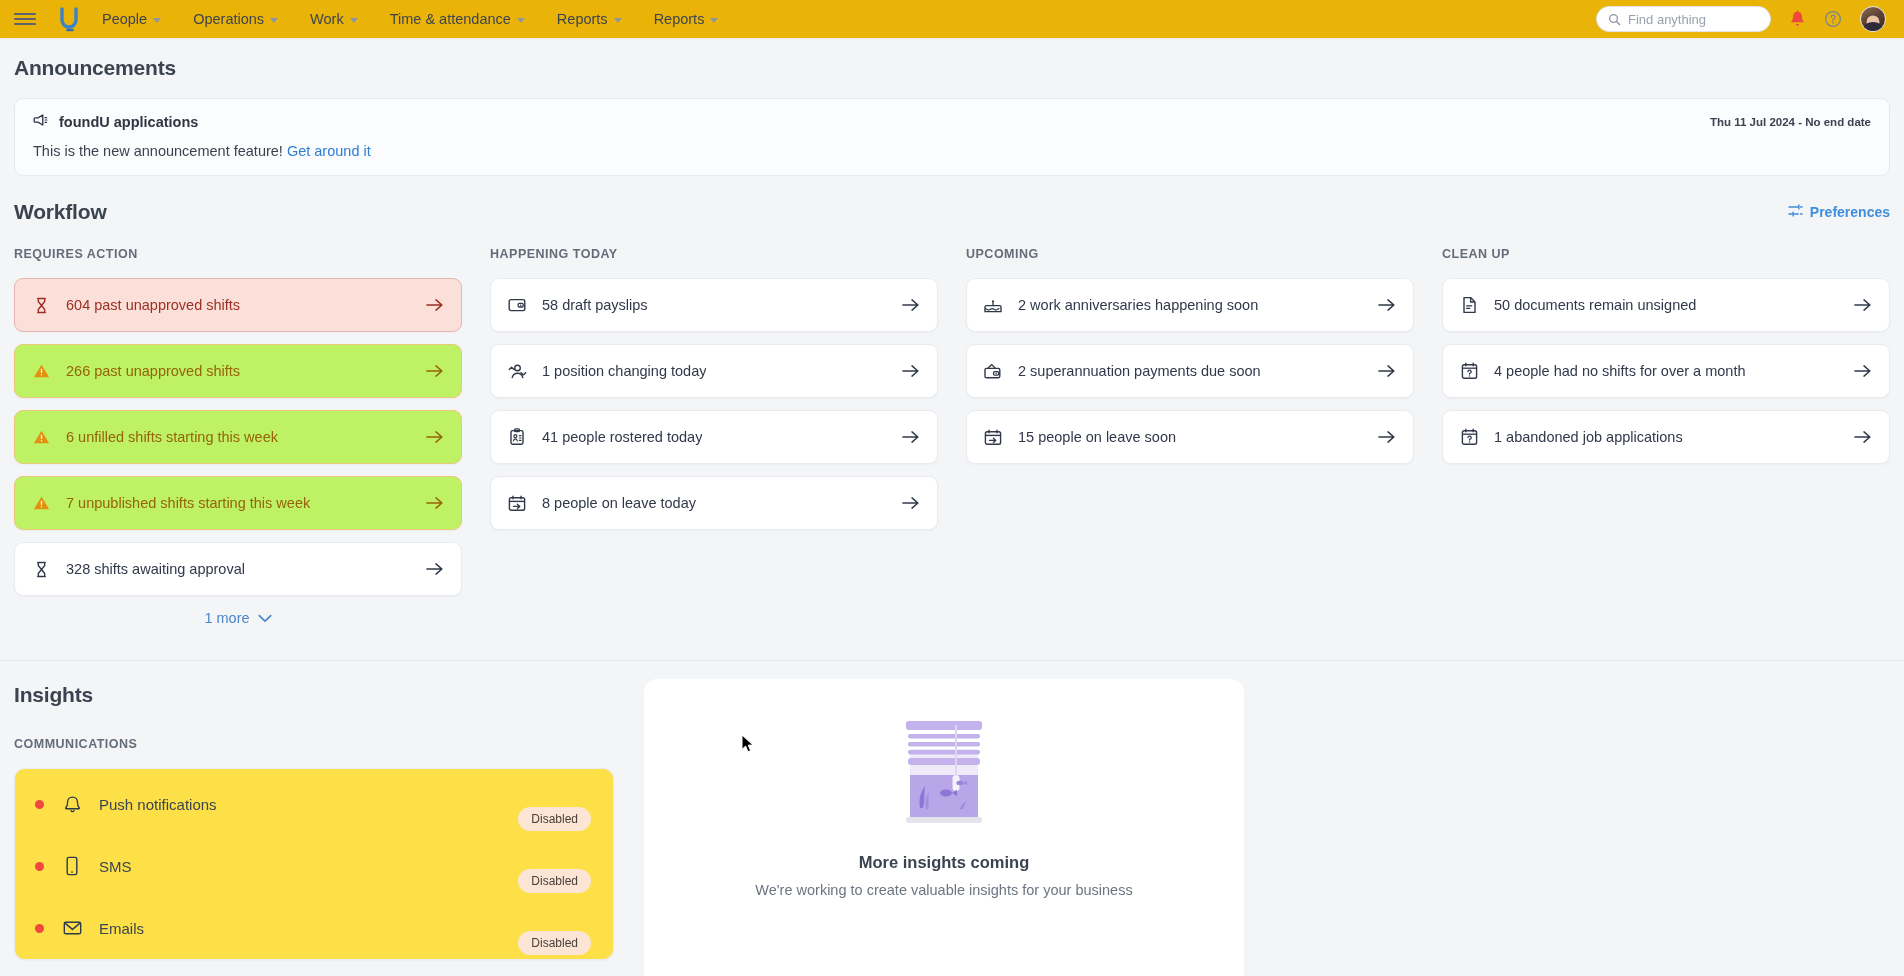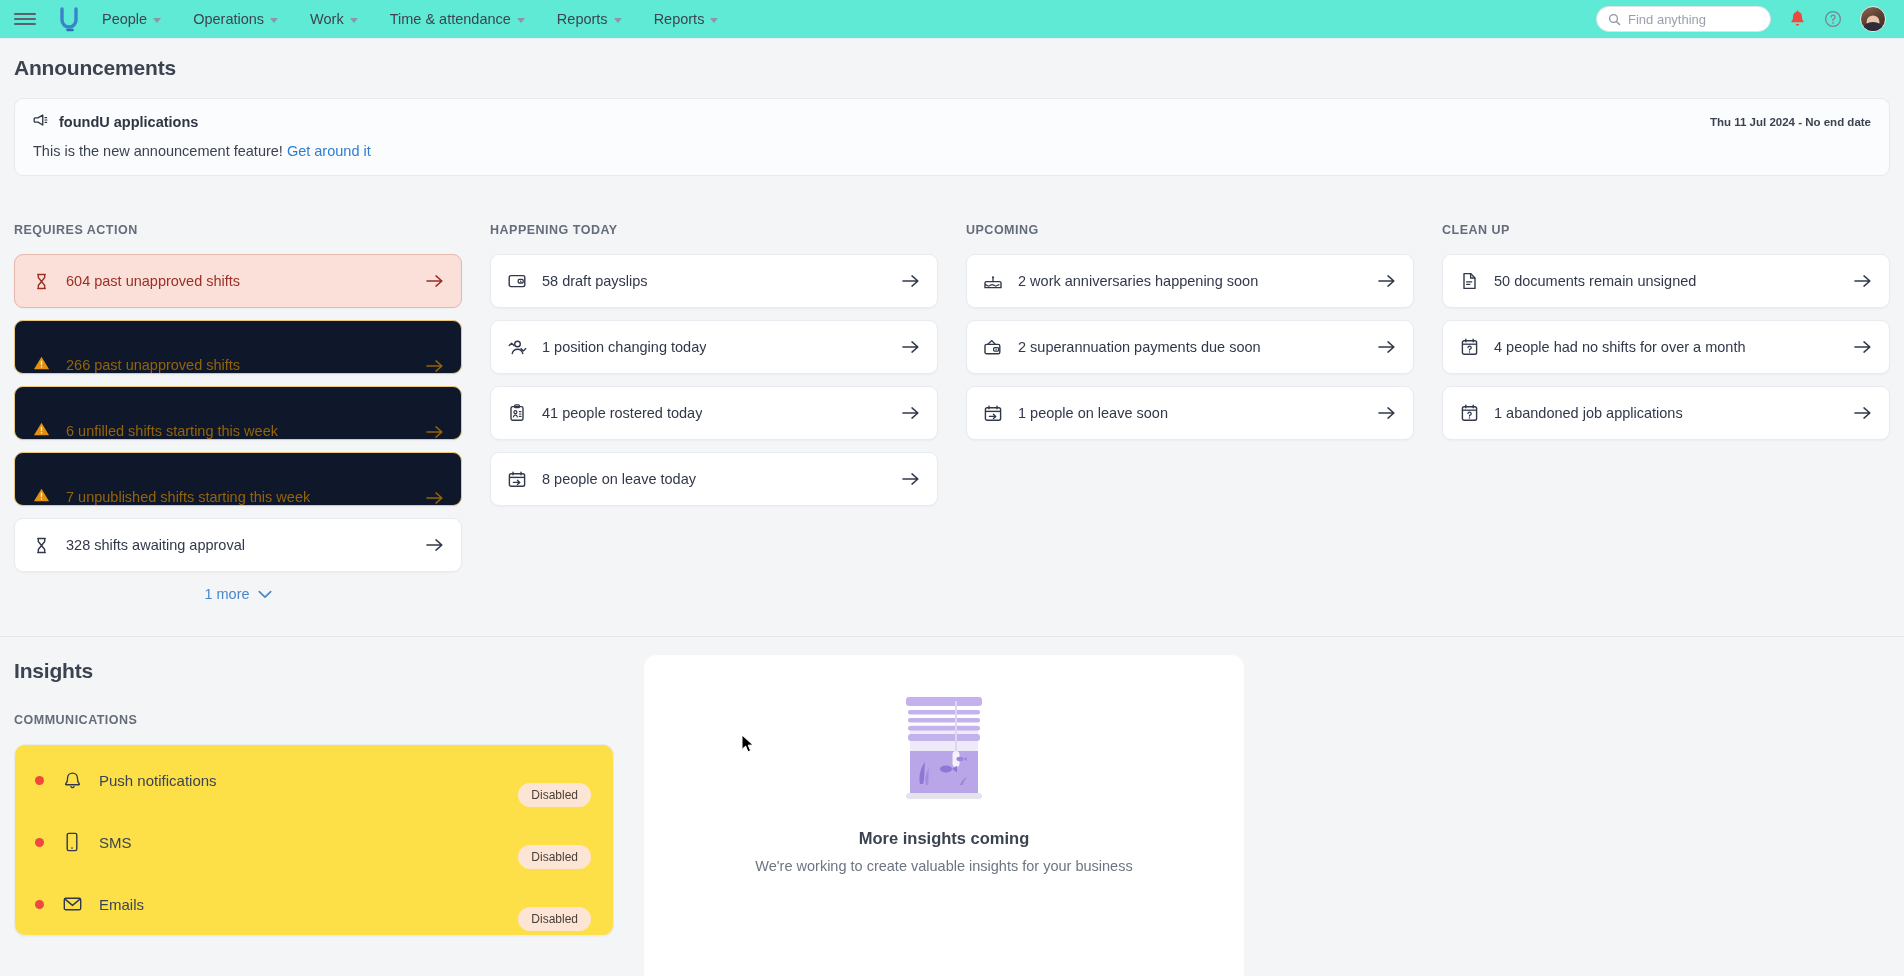--- a/index.html
+++ b/index.html
@@ -7,21 +7,21 @@
     width: 1904px; height: 976px;
     font-family: "Liberation Sans", sans-serif;
     background: #f4f5f7;
     overflow: hidden;
   }
   body { position: relative; }
 
   
   .topnav {
     height: 38px;
-    background: #5eead4;
+    background: #eab308;
     display: flex;
     align-items: center;
     padding: 0 18px 0 14px;
     position: relative;
     z-index: 20;
     box-shadow: 0 1px 0 rgba(0,0,0,0.04);
   }
   .hamburger {
     width: 22px; height: 22px;
     display: flex; flex-direction: column; justify-content: center; gap: 3px;
@@ -133,21 +133,21 @@
     color: #31384a;
     box-shadow: 0 1px 2px rgba(20,30,60,0.035);
   }
   .wf-item .ico { width: 20px; height: 20px; flex: 0 0 20px; display:flex; align-items:center; justify-content:center; }
   .wf-item .lbl { margin-left: 15px; white-space: nowrap; overflow: hidden; text-overflow: ellipsis; }
   .wf-item .arr { margin-left: auto; display:flex; align-items:center; }
   .wf-item.danger {
     background: #fbdfd9; border-color: #e6b7ae; color: #9b2f22;
   }
   .wf-item.warn {
-    background: #0f172a; border-color: #e9c979; color: #95630a; align-items: flex-end;
+    background: #bef264; border-color: #e9c979; color: #95630a;
   }
   .more-row { margin-top: 14px; display: flex; justify-content: center; }
   .more-btn {
     display: flex; align-items: center; gap: 8px;
     color: #4a87c9; font-size: 14.5px; cursor: pointer;
   }
 
   .divider { margin-top: 34px; height: 1px; background: #e3e6ea; }
 
   
@@ -273,20 +273,33 @@
         <span class="ann-date">Thu 11 Jul 2024 - No end date</span>
       </div>
       <div class="ann-body">
         <span>This is the new announcement feature!</span>
         <span class="ann-link">Get around it</span>
       </div>
     </div>
   </div>
 
   <div class="workflow">
+    <div class="wf-head">
+      <div class="sec-title">Workflow</div>
+      <div class="prefs">
+        <span>
+          <svg width="15" height="15" viewBox="0 0 16 16" aria-hidden="true">
+            <path d="M1 4.2h10M1 11.8h10" stroke="#3f8ddc" stroke-width="1.5" stroke-linecap="round"></path>
+            <path d="M13.4 4.2h1.6M13.4 11.8h1.6" stroke="#3f8ddc" stroke-width="1.5" stroke-linecap="round"></path>
+            <path d="M11.6 2.1v4.2M5.4 9.7v4.2" stroke="#3f8ddc" stroke-width="1.5" stroke-linecap="round"></path>
+          </svg>
+        </span>
+        <span>Preferences</span>
+      </div>
+    </div>
 
     <div class="wf-grid">
 
       <div class="wf-col">
         <div class="colhead">REQUIRES ACTION</div>
         <div class="wf-list">
 
           <div class="wf-item danger">
             <span class="ico">
               <svg width="15" height="17" viewBox="0 0 14 18" aria-hidden="true">
@@ -488,21 +501,21 @@
 
           <div class="wf-item">
             <span class="ico">
               <svg width="18" height="17" viewBox="0 0 18 17" aria-hidden="true">
                 <rect x="1.4" y="2.8" width="15.2" height="12.4" rx="1.8" fill="none" stroke="#31384a" stroke-width="1.4"></rect>
                 <path d="M1.4 6.4h15.2" stroke="#31384a" stroke-width="1.4"></path>
                 <path d="M5 1.2v2.6M13 1.2v2.6" stroke="#31384a" stroke-width="1.4" stroke-linecap="round"></path>
                 <path d="M5.4 11.4h6.2M9.4 9.2l2.4 2.2-2.4 2.2" fill="none" stroke="#31384a" stroke-width="1.3" stroke-linecap="round" stroke-linejoin="round"></path>
               </svg>
             </span>
-            <span class="lbl">1 people on leave soon</span>
+            <span class="lbl">15 people on leave soon</span>
             <span class="arr">
               <svg width="17" height="14" viewBox="0 0 18 14" aria-hidden="true">
                   <path d="M1 7h15M10.6 1.6 16.8 7l-6.2 5.4" fill="none" stroke="#31384a" stroke-width="1.6" stroke-linecap="round" stroke-linejoin="round"></path>
                 </svg>
             </span>
           </div>
 
         </div>
       </div>
 

